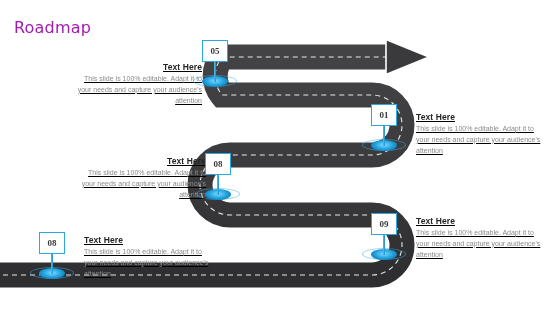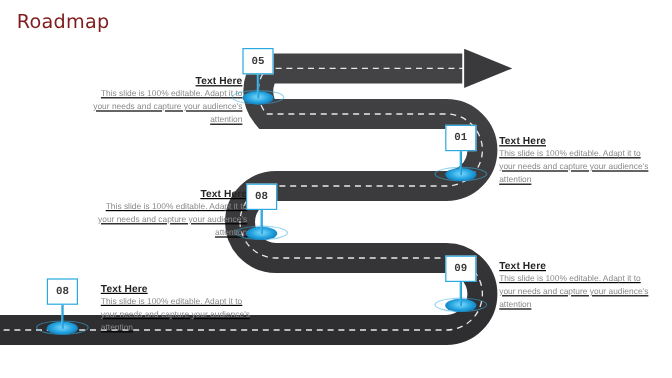--- a/index.html
+++ b/index.html
@@ -17,25 +17,25 @@
   #slide {
     position: absolute;
     left: 0; top: 0;
     width: 560px;
     height: 315px;
     background: #ffffff;
   }
   #page-title {
     position: absolute;
     left: 14px;
-    top: 8px;
+    top: 18px;
     font-size: 16px;
     font-weight: 400;
     letter-spacing: 0.2px;
-    color: #7f1d1d;
+    color: #a21caf;
     font-family: "DejaVu Sans", sans-serif;
   }
   #road-canvas {
     position: absolute;
     left: 0;
     top: 0;
     width: 560px;
     height: 315px;
   }
   .milestone {
@@ -51,21 +51,21 @@
     border: 1.6px solid #29a9e0;
     box-sizing: border-box;
     left: -13px;
     top: 0;
     display: flex;
     align-items: center;
     justify-content: center;
     font-size: 9px;
     font-weight: 700;
     color: #3a3a3c;
-    font-family: Liberation Mono, monospace;
+    font-family: Liberation Serif, serif;
     z-index: 6;
   }
   .pin-pole {
     position: absolute;
     left: -1.2px;
     top: 21px;
     width: 2.4px;
     height: 21px;
     background: linear-gradient(to right, #4fc3f0, #1b8fcc);
     z-index: 5;

